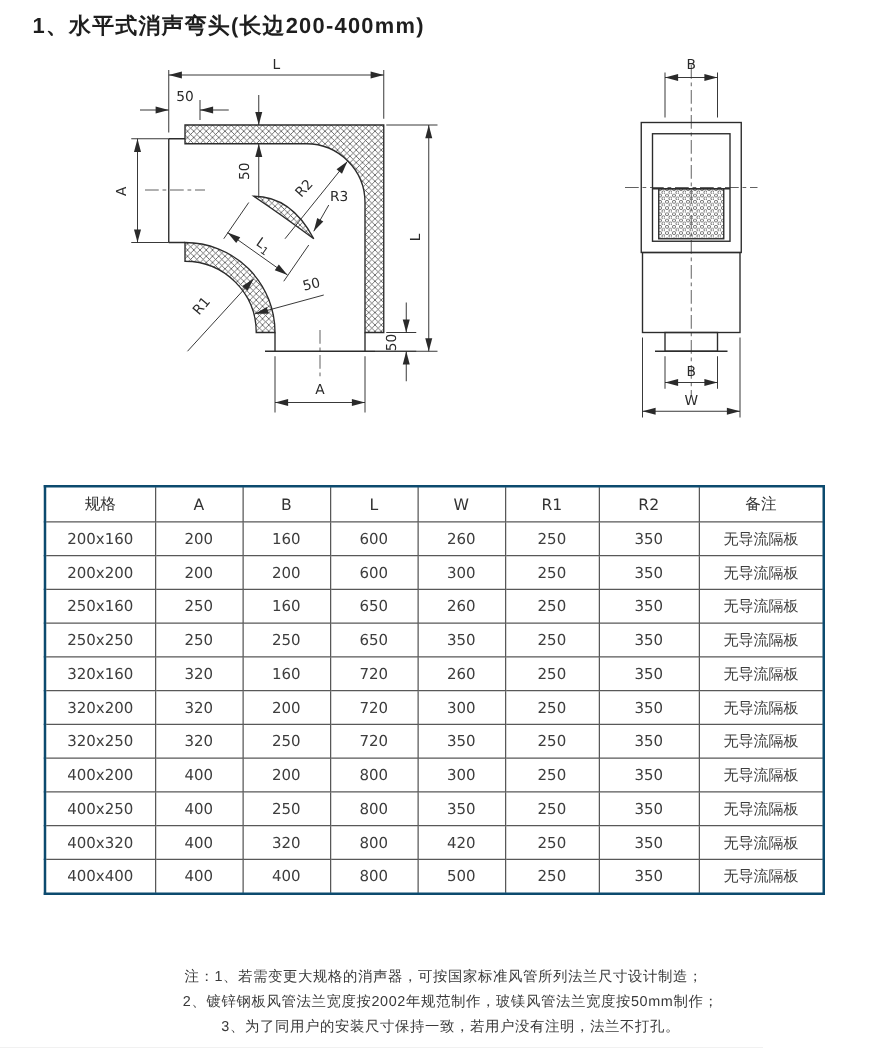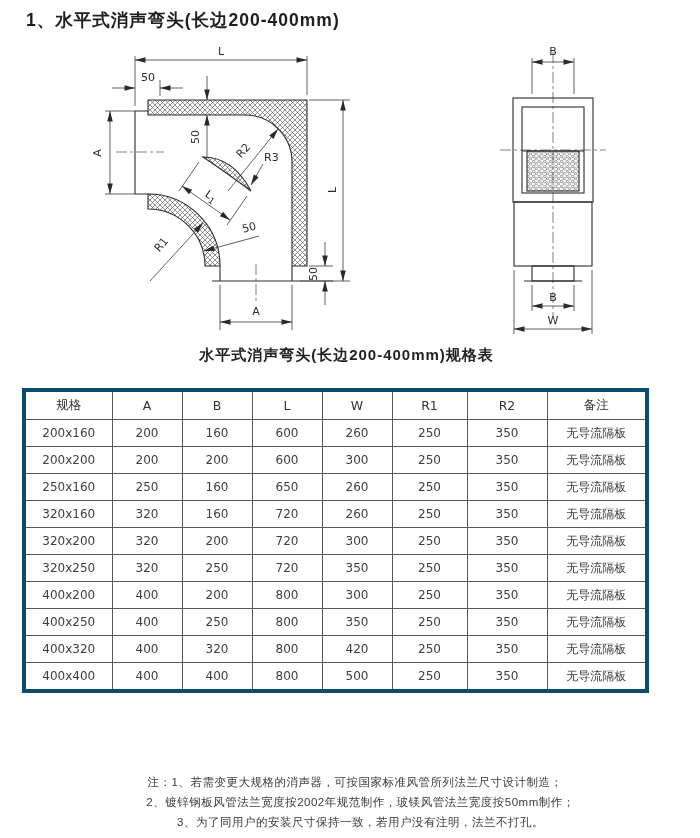--- a/index.html
+++ b/index.html
@@ -12,23 +12,23 @@
     position:absolute;top:8px;left:26px;margin:0;
     font-size:17.5px;font-weight:bold;color:#1e1e1e;letter-spacing:1px;
   }
   .drawing-svg{position:absolute;top:0;left:0;}
   .dim{font-family:"DejaVu Sans",sans-serif;font-size:11px;fill:#2a2a2a;}
   .table-title{
     position:absolute;top:346px;left:35px;width:623px;text-align:center;
     font-size:15px;font-weight:bold;color:#222;letter-spacing:1px;
   }
   table.spec{
-    position:absolute;top:388px;left:22px;width:623px;
+    position:absolute;top:388px;left:35px;width:623px;
     border-collapse:collapse;table-layout:fixed;
-    border:4px solid #0c4a6e;
+    border:2px solid #0c4a6e;
   }
   table.spec th,table.spec td{
     border:1px solid #585858;text-align:center;padding:0;
     font-weight:normal;color:#3e3e3e;
     font-family:"DejaVu Sans","Liberation Sans",sans-serif;
     font-size:12px;
   }
   table.spec th{height:27px;font-size:12.5px;color:#333;}
   table.spec td{height:26px;}
   .notes{
@@ -146,21 +146,20 @@
       <path d="M532,285 V311 M574,285 V311"></path>
       <line x1="532" y1="306" x2="574" y2="306" marker-start="url(#arw)" marker-end="url(#arw)"></line>
       <path d="M514,270 V334 M592,270 V334"></path>
       <line x1="514" y1="329" x2="592" y2="329" marker-start="url(#arw)" marker-end="url(#arw)"></line>
     </g>
     <text class="dim" x="553" y="55" text-anchor="middle">B</text>
     <text class="dim" x="553" y="301" text-anchor="middle">B</text>
     <text class="dim" x="553" y="324" text-anchor="middle">W</text>
   </svg>
 
-  <div class="table-title">水平式消声弯头(长边200-400mm)规格表</div>
 
   <table class="spec">
     <colgroup>
       <col style="width:88px">
         <col style="width:70px">
         <col style="width:70px">
         <col style="width:70px">
       <col style="width:70px">
         <col style="width:75px">
         <col style="width:80px">
@@ -203,20 +202,30 @@
           <td>250x160</td>
           <td>250</td>
           <td>160</td>
           <td>650</td>
           <td>260</td>
           <td>250</td>
           <td>350</td>
           <td>无导流隔板</td>
         </tr>
         <tr>
+          <td>250x250</td>
+          <td>250</td>
+          <td>250</td>
+          <td>650</td>
+          <td>350</td>
+          <td>250</td>
+          <td>350</td>
+          <td>无导流隔板</td>
+        </tr>
+        <tr>
           <td>320x160</td>
           <td>320</td>
           <td>160</td>
           <td>720</td>
           <td>260</td>
           <td>250</td>
           <td>350</td>
           <td>无导流隔板</td>
         </tr>
         <tr>

